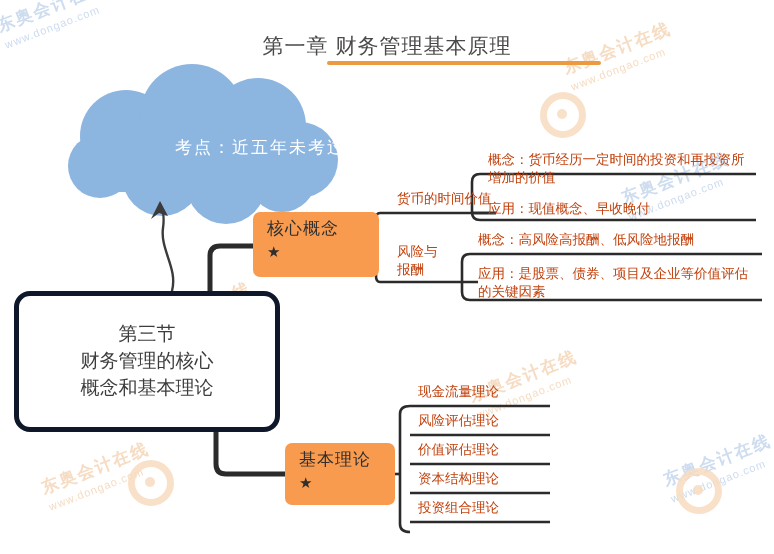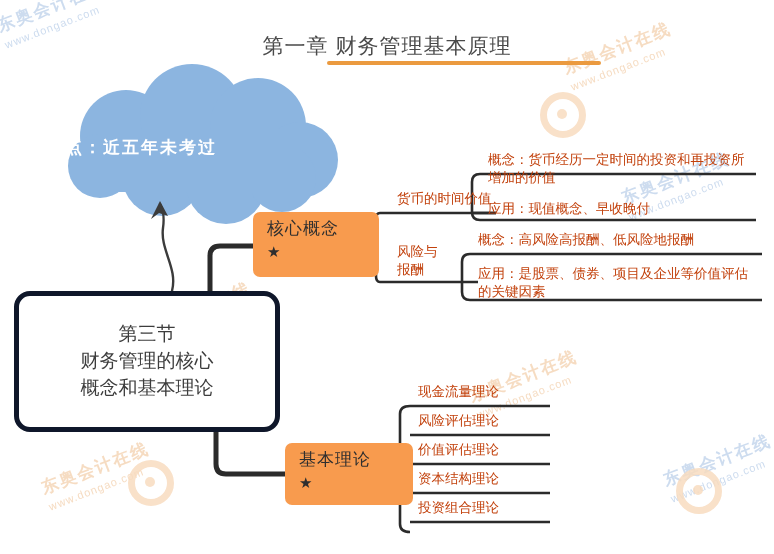--- a/index.html
+++ b/index.html
@@ -44,41 +44,41 @@
     position:absolute; left:327px; top:61px; width:274px; height:4px;
     background:#eb9a3f; border-radius:2px; z-index:5;
   }
 
   
   #links { position:absolute; left:0; top:0; z-index:2; }
 
   
   .cloud { position:absolute; left:46px; top:92px; width:300px; height:122px; z-index:3; }
   .cloud-text {
-    position:absolute; left:0; top:44px; width:300px; text-align:left;
-    color:#ffffff; font-size:17px; letter-spacing:2px; z-index:4;font-weight:bold;
+    position:absolute; left:0; top:44px; width:300px; text-align:right;
+    color:#ffffff; font-size:17px; letter-spacing:2px; z-index:4;
   }
 
   
   .root {
     position:absolute; left:14px; top:291px; width:266px; height:141px;
     border:5px solid #0f172a; border-radius:16px; background:#fff;
     display:flex; align-items:center; justify-content:center; z-index:4;
   }
   .root-text { text-align:center; font-size:19px; line-height:1.42; color:#3d3d3d; }
 
   
   .topic {
     position:absolute; background:#f89b4e; border-radius:7px; z-index:4;
     padding:8px 10px 6px 14px; color:#2f2f2f;
   }
   .topic .t-label { font-size:17px; letter-spacing:1px; line-height:1.1; }
   .topic .t-star  { font-size:15px; line-height:1.4; margin-top:2px; }
   #topic-core   { left:253px; top:212px; width:126px; height:65px; }
-  #topic-theory { left:285px; top:443px; width:128px; height:62px; }
+  #topic-theory { left:285px; top:443px; width:110px; height:62px; }
 
   
   .lbl {
     position:absolute; font-size:13.5px; color:#c2410c; line-height:1.32;
     z-index:4; white-space:pre-line;
   }
   #lbl-time  { left:397px; top:190px; }
   #lbl-risk  { left:397px; top:243px; }
 
   #d1 { left:488px; top:151px; width:268px; }

